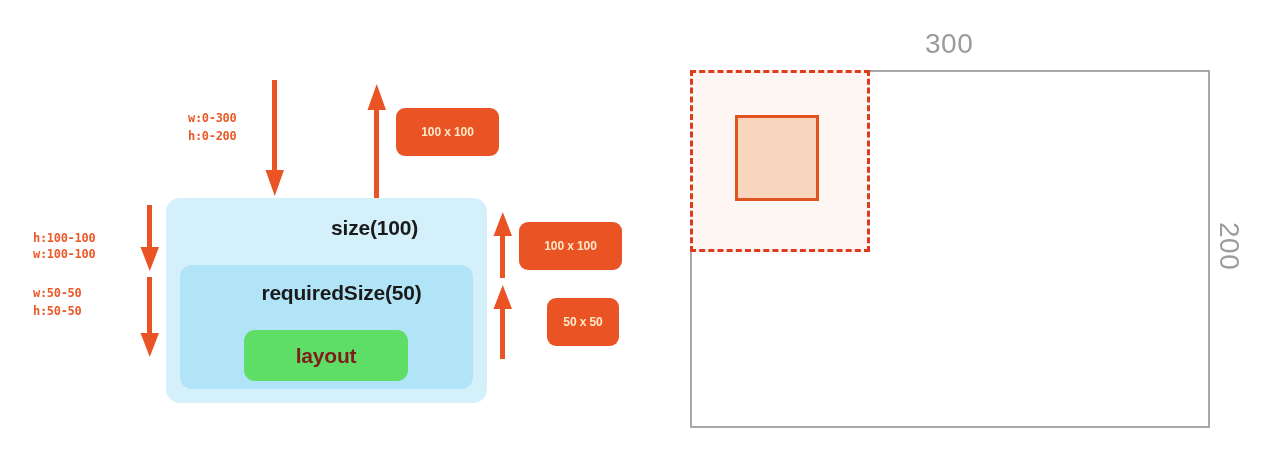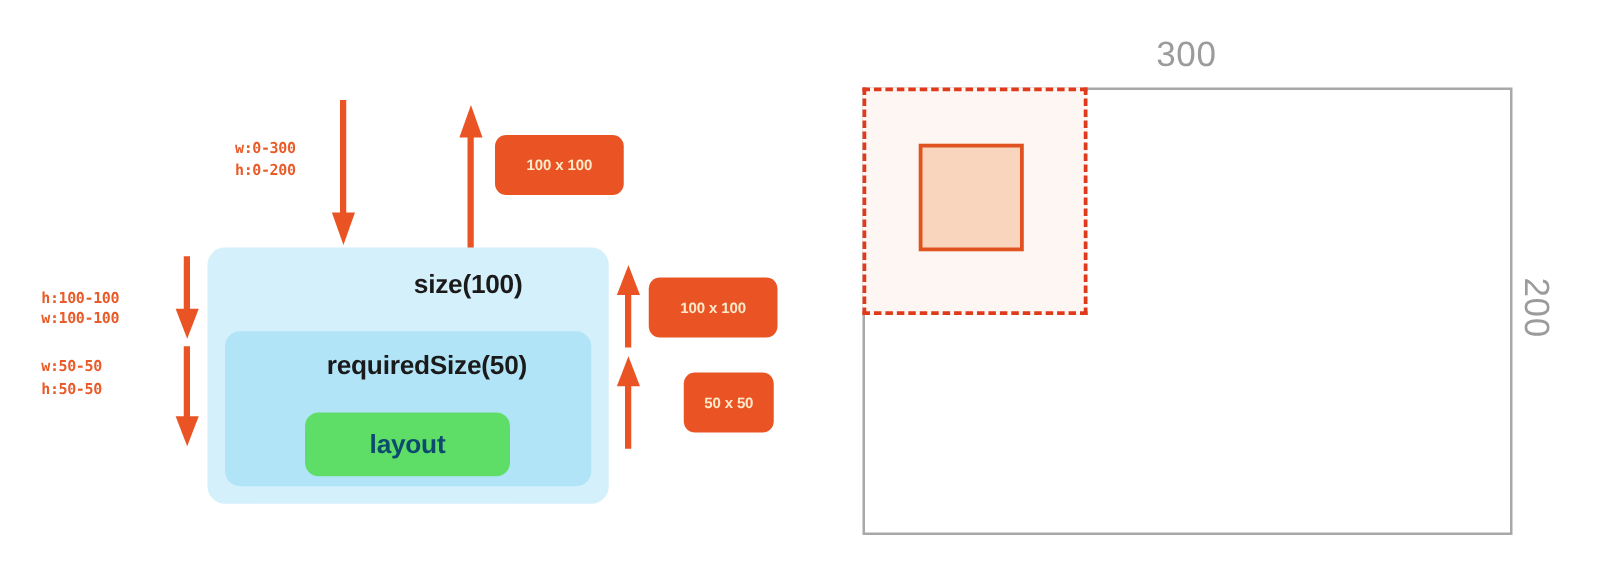--- a/index.html
+++ b/index.html
@@ -67,21 +67,21 @@
     top: 330px;
     width: 164px;
     height: 51px;
     background: #5ede67;
     border-radius: 11px;
     display: flex;
     align-items: center;
     justify-content: center;
     font-size: 21px;
     font-weight: bold;
-    color: #0c4a6e;
+    color: #7f1d1d;
     letter-spacing: -0.2px;
     box-sizing: border-box;
   }
 
   
   .mono-label {
     position: absolute;
     font-family: "DejaVu Sans Mono", monospace;
     font-size: 12px;
     font-weight: bold;

